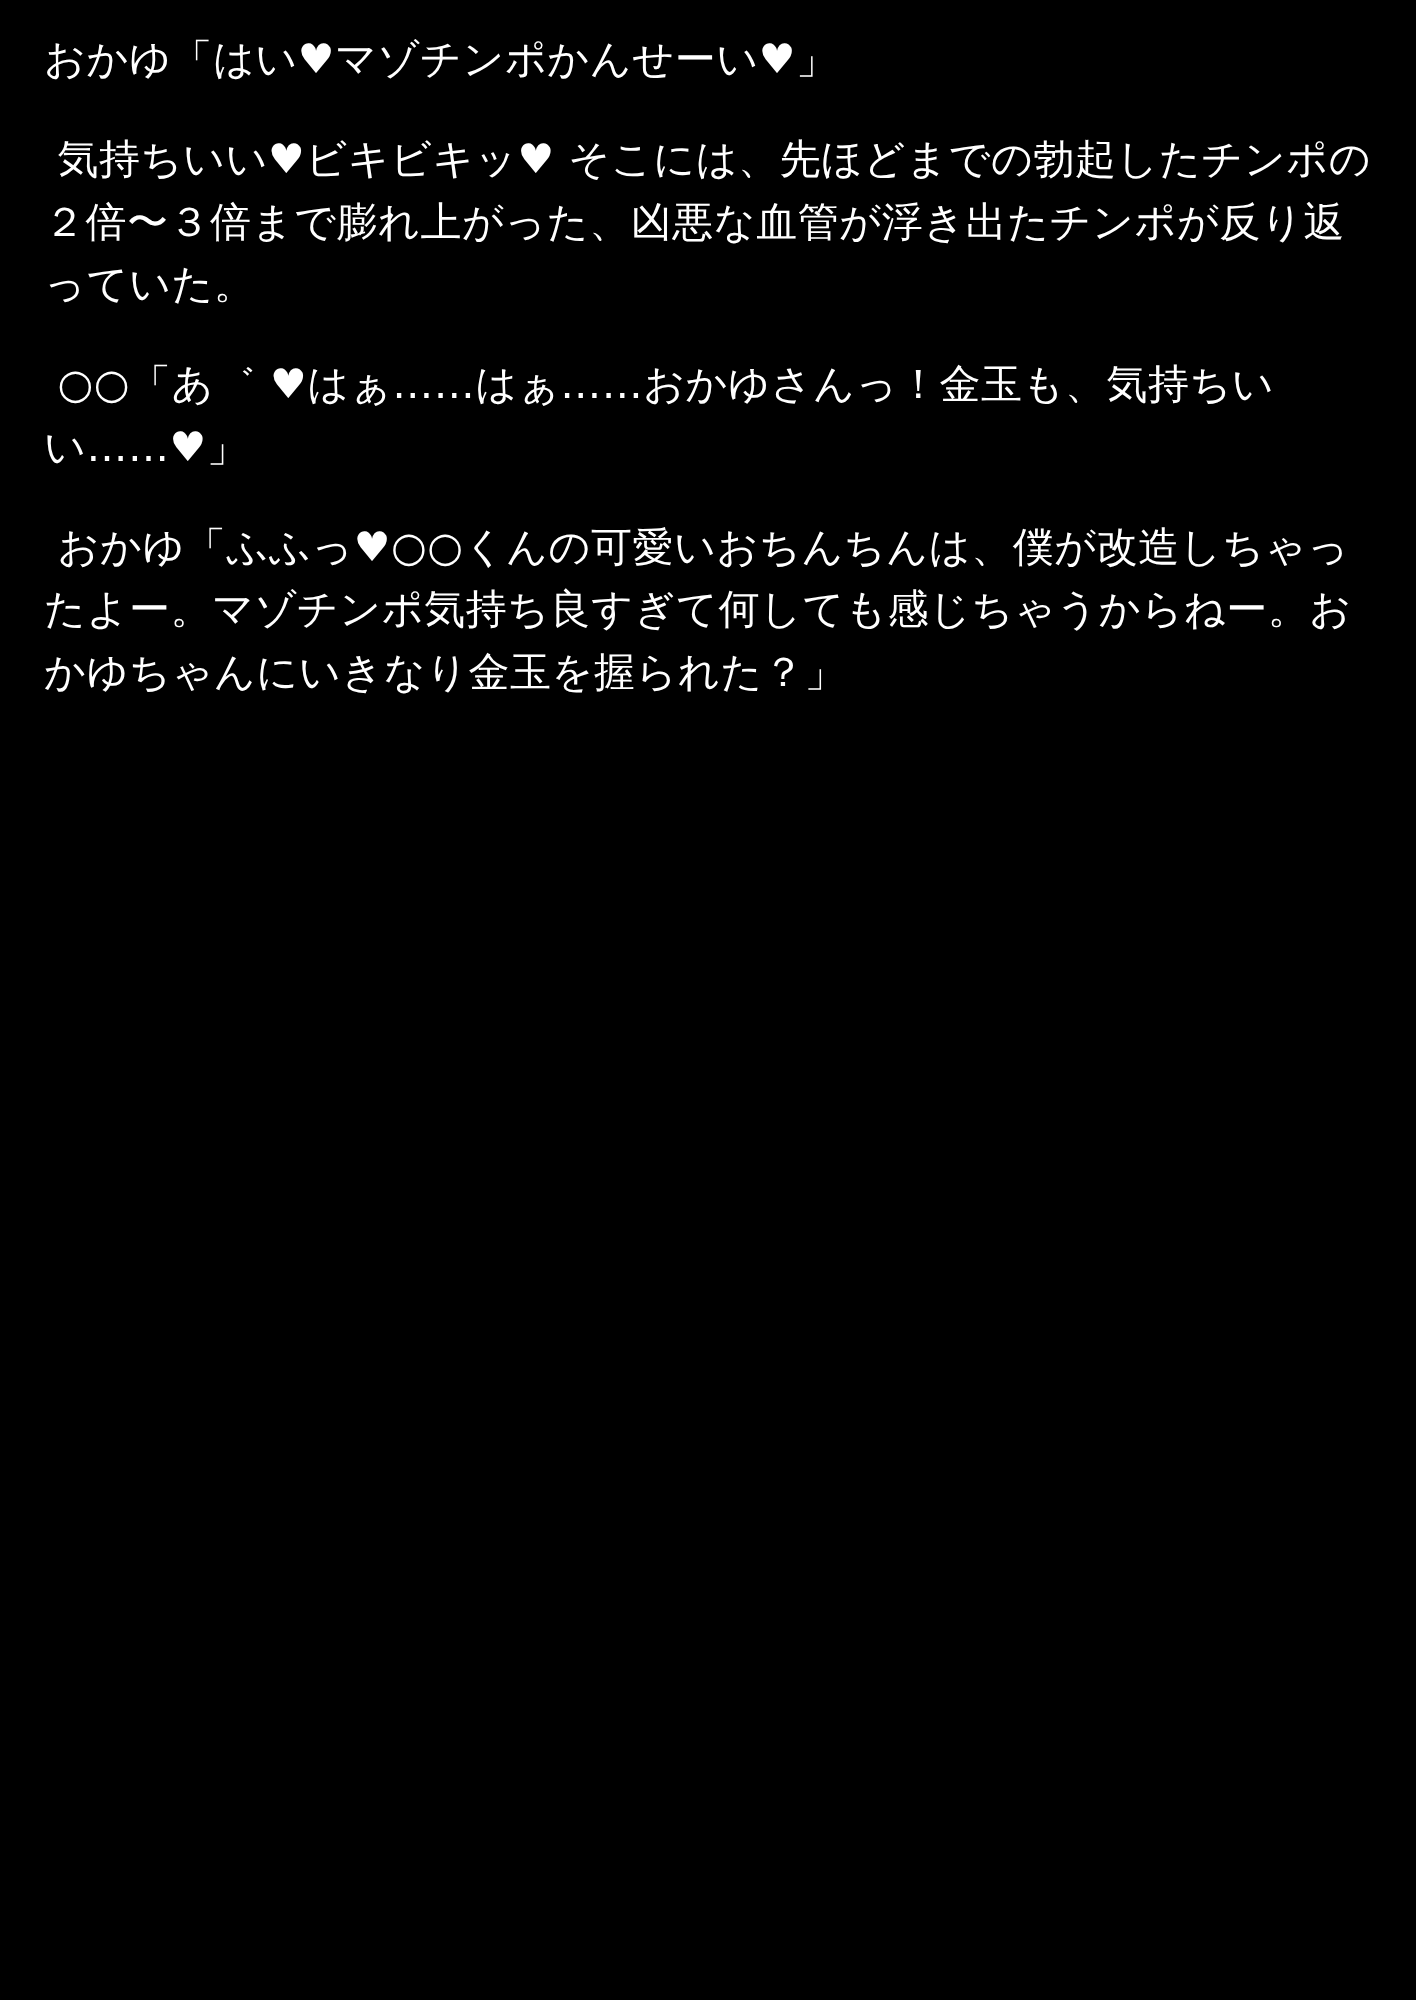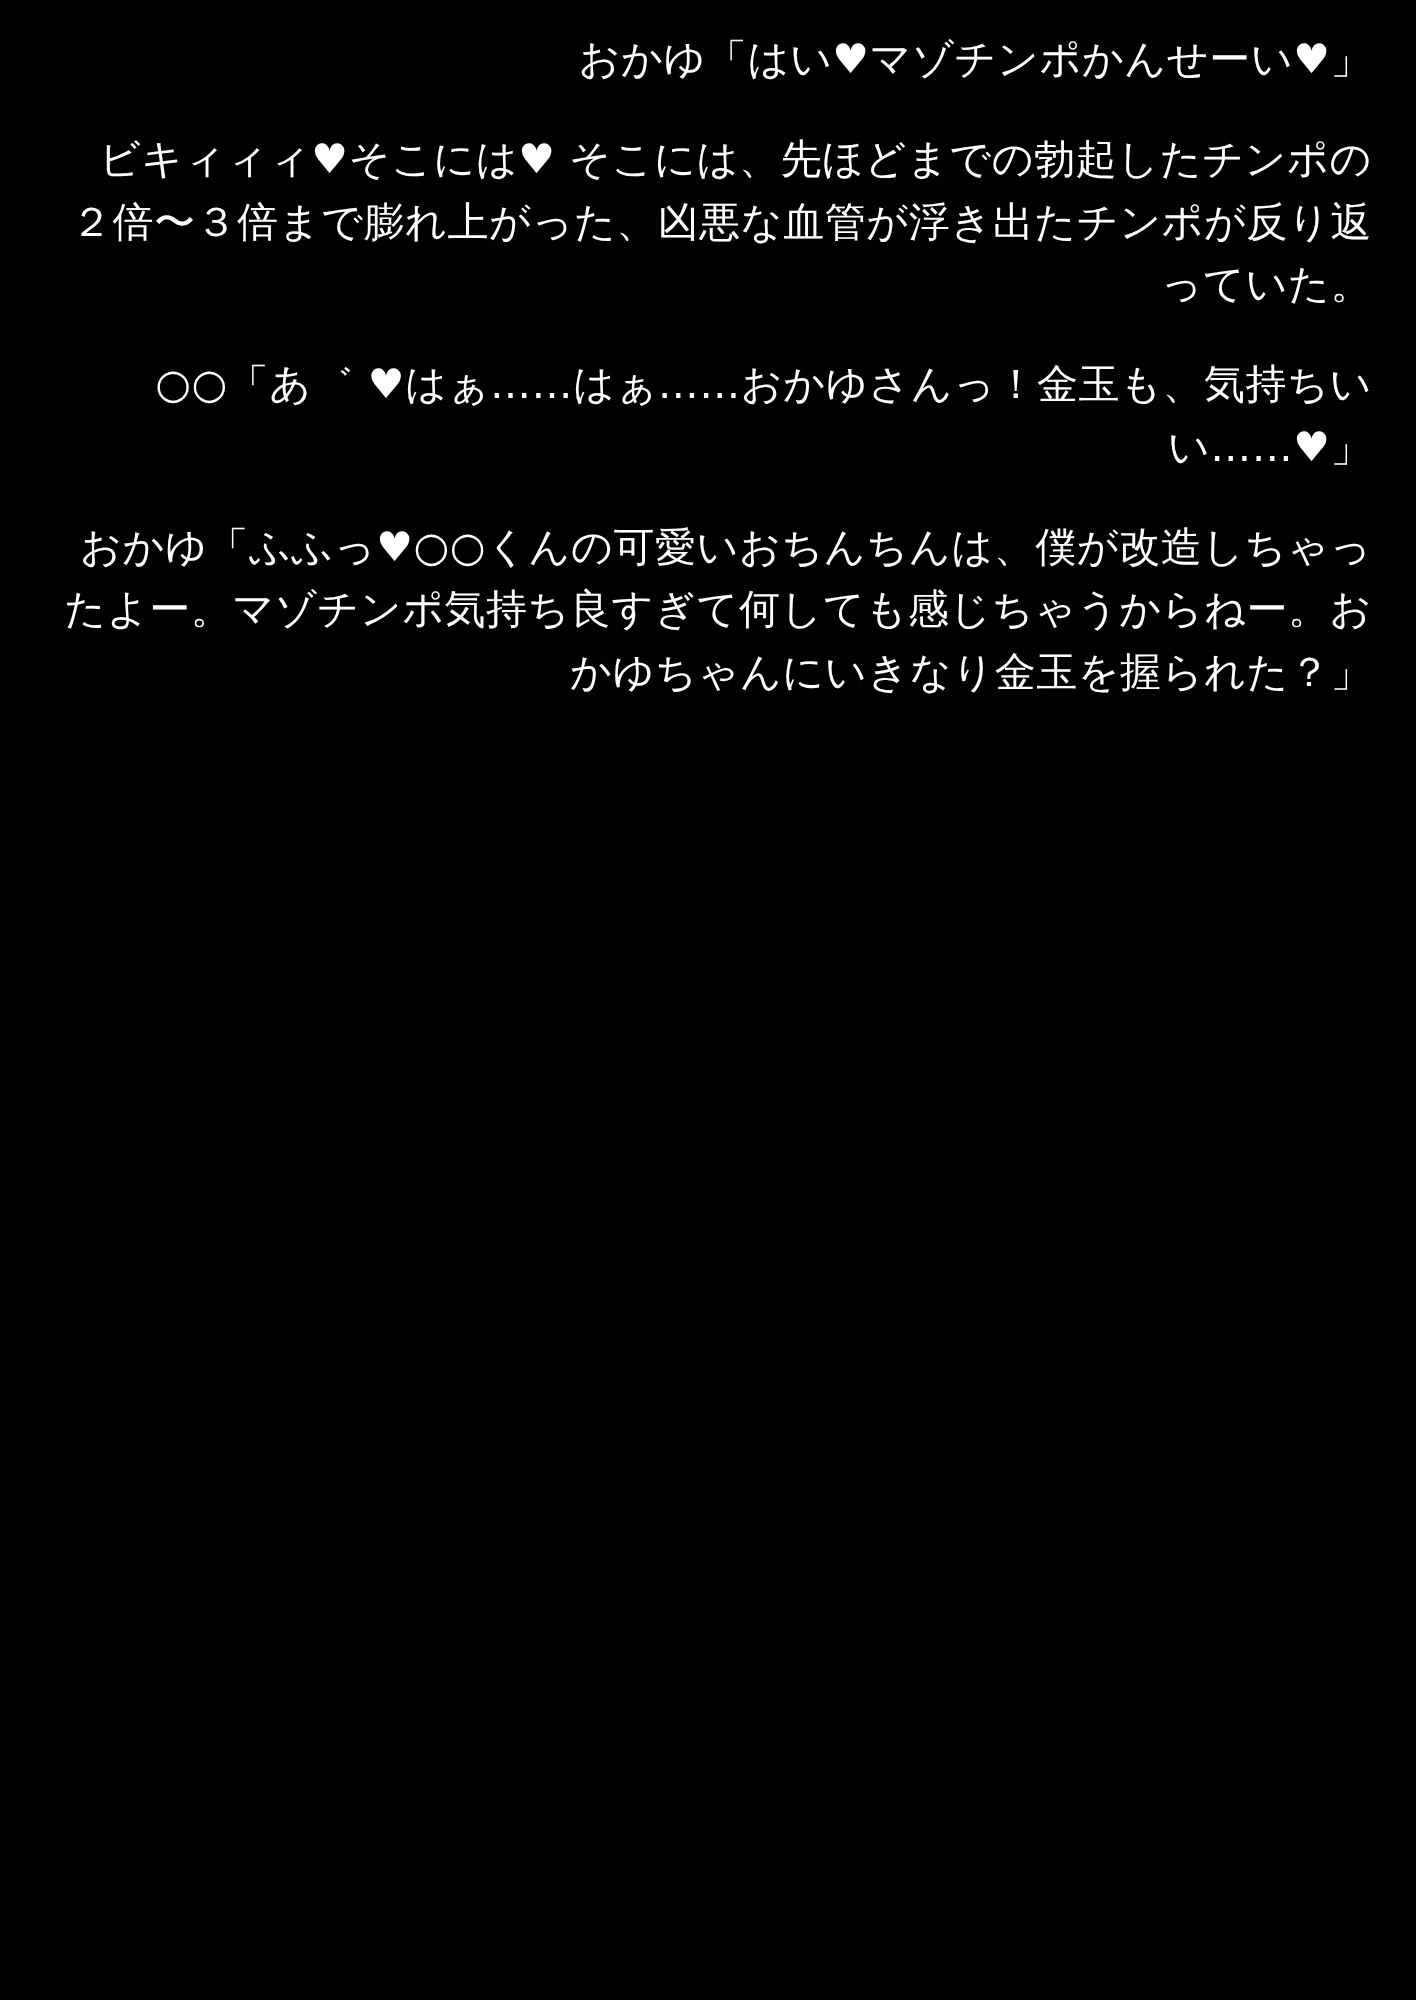--- a/index.html
+++ b/index.html
@@ -21,29 +21,28 @@
     color: #ffffff;
     font-size: 41px;
     line-height: 1.52;
     letter-spacing: 0.5px;
     font-weight: 400;
   }
   .para {
     margin: 0 0 38px 0;
     white-space: pre-wrap;
     word-break: break-all;
-    text-align: right;
   }
   .para:last-child {
     margin-bottom: 0;
   }
 </style>
 </head>
 <body>
 
 <div class="page">
   <div class="text-body">
     <p class="para">おかゆ「はい♥マゾチンポかんせーい♥」</p>
-    <p class="para"> ビキィィィ♥そこには♥ そこには、先ほどまでの勃起したチンポの２倍〜３倍まで膨れ上がった、凶悪な血管が浮き出たチンポが反り返っていた。</p>
+    <p class="para"> 気持ちいい♥ビキビキッ♥ そこには、先ほどまでの勃起したチンポの２倍〜３倍まで膨れ上がった、凶悪な血管が浮き出たチンポが反り返っていた。</p>
     <p class="para"> ○○「あ゛ ♥はぁ……はぁ……おかゆさんっ！金玉も、気持ちいい……♥」</p>
     <p class="para"> おかゆ「ふふっ♥○○くんの可愛いおちんちんは、僕が改造しちゃったよー。マゾチンポ気持ち良すぎて何しても感じちゃうからねー。おかゆちゃんにいきなり金玉を握られた？」</p>
   </div>
 </div>
 
 </body></html>

